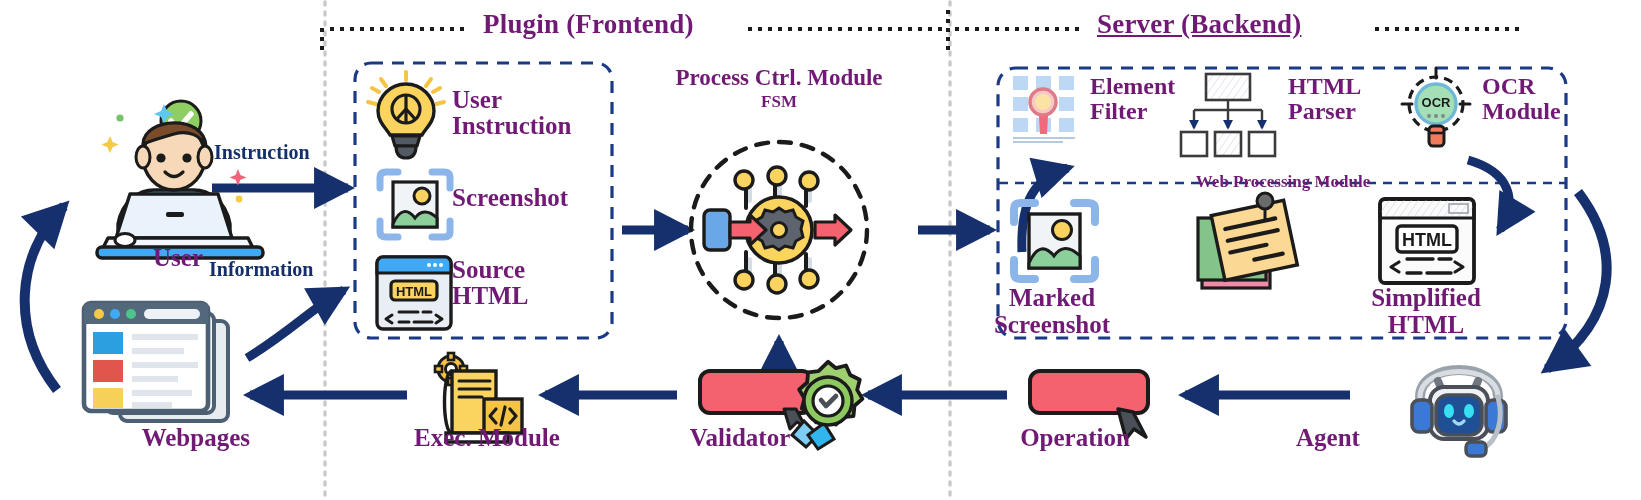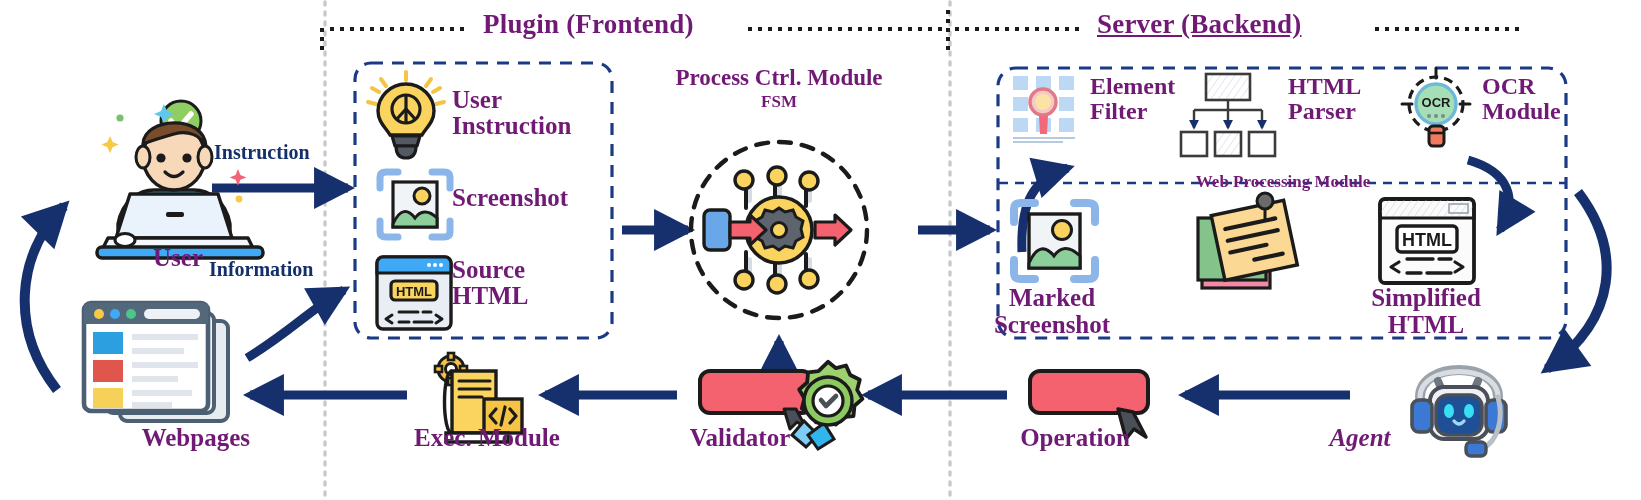--- a/index.html
+++ b/index.html
@@ -425,15 +425,15 @@
   <div class="abs lbl cap" style="left:1350px;top:285px;width:152px;line-height:1.06;">
     <div>Simplified</div>
     <div>HTML</div>
   </div>
 
   <div class="abs lbl cap" style="left:110px;top:245px;width:136px;">User</div>
   <div class="abs lbl cap" style="left:70px;top:425px;width:180px;text-align:right;">Webpages</div>
   <div class="abs lbl cap" style="left:382px;top:425px;width:210px;">Exec. Module</div>
   <div class="abs lbl cap" style="left:660px;top:425px;width:160px;">Validator</div>
   <div class="abs lbl cap" style="left:985px;top:425px;width:180px;">Operation</div>
-  <div class="abs lbl cap" style="left:1300px;top:425px;width:120px;font-style:italic;">Agent</div>
+  <div class="abs lbl cap" style="left:1268px;top:425px;width:120px;">Agent</div>
 
 </div>
 
 </body></html>

